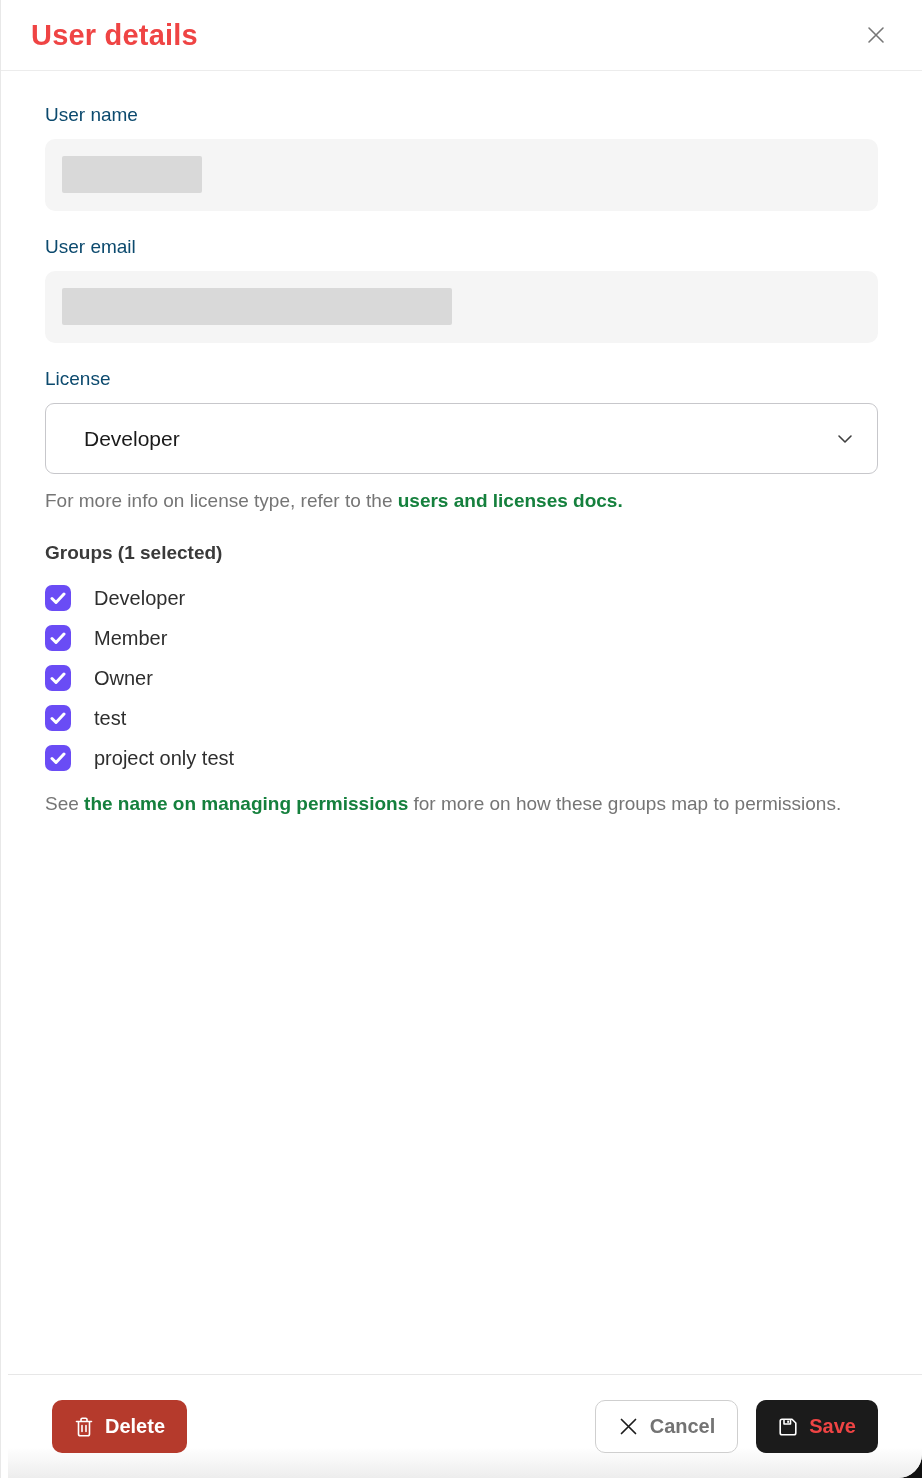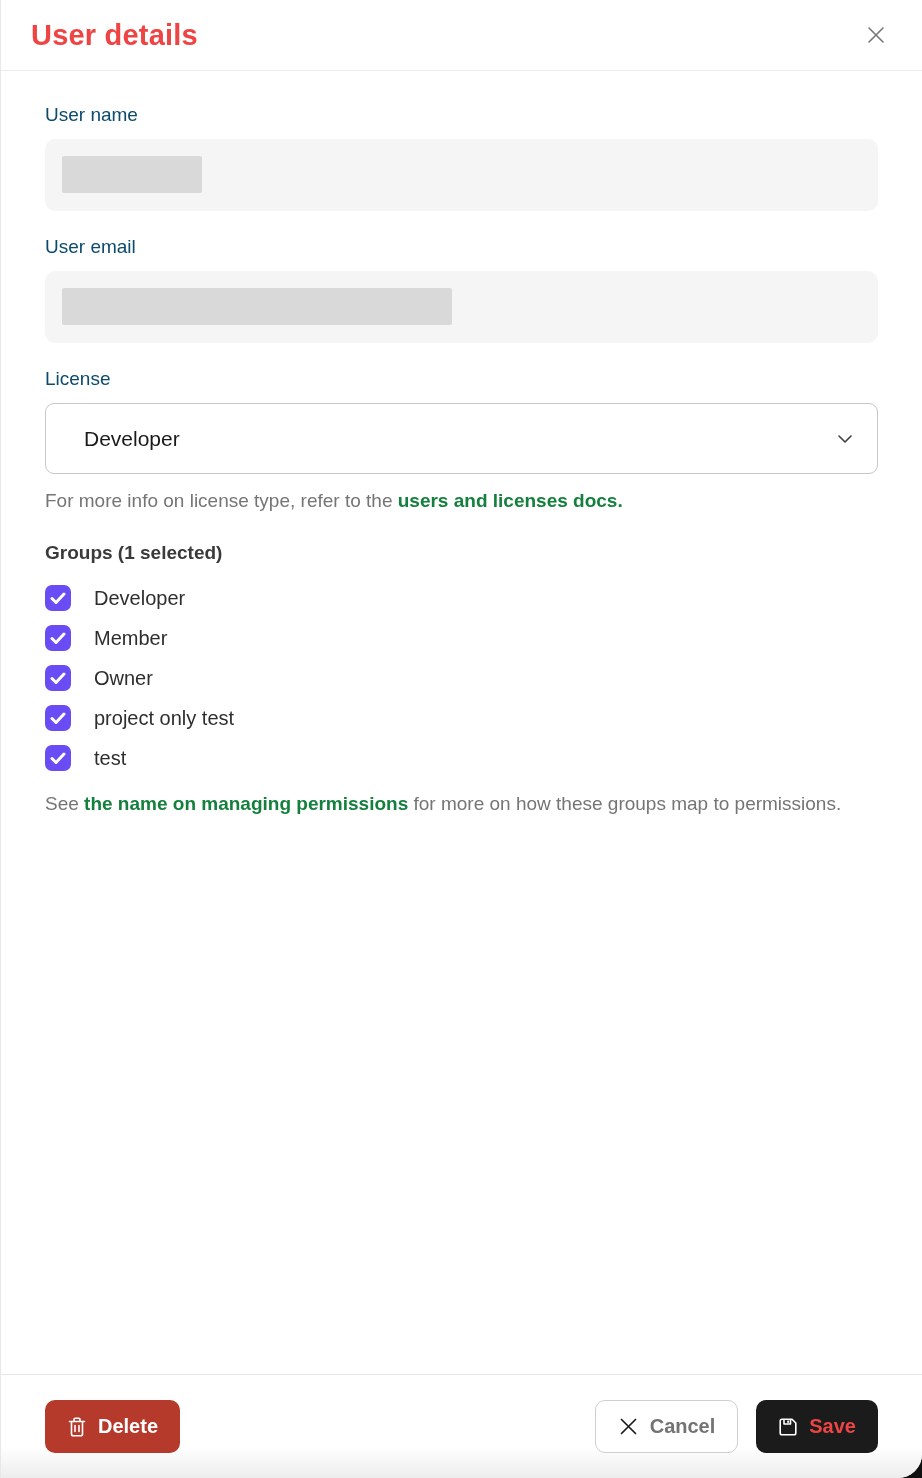--- a/index.html
+++ b/index.html
@@ -60,20 +60,21 @@
   }
   .checkbox-label { font-size: 20px; color: #2e2e2e; margin-left: 23px; }
   .groups-help { margin-top: 11px; width: 830px; }
   
   .footer {
     flex: 0 0 auto; height: 104px;
     border-top: 1px solid #e7e7e7;
     background: linear-gradient(#ffffff 70%, #ededed 100%);
     display: flex; align-items: center; justify-content: space-between;
     padding: 0 44px;
+    margin-left: 7px;
   }
   .btn {
     display: inline-flex; align-items: center; gap: 11px;
     height: 53px; border-radius: 10px; border: none; cursor: pointer;
     font-family: inherit; font-size: 20px; font-weight: 700; padding: 0 22px;
   }
   .btn-delete { background: #b53a2c; color: #ffffff; }
   .btn-cancel { background: #ffffff; color: #737373; border: 1px solid #cfcfcf; }
   .btn-save   { background: #1b1b1b; color: #ef4444; }
   .footer-right { display: flex; gap: 18px; }
@@ -151,31 +152,31 @@
       <span class="checkbox-label">Owner</span>
     </div>
     <div class="checkbox-row">
       <span class="checkbox">
           <span class="icon">
             <svg width="16" height="13" viewBox="0 0 16 13">
               <path d="M2 6.5 L6 10.5 L14 2" stroke="#ffffff" stroke-width="3" fill="none" stroke-linecap="round" stroke-linejoin="round"></path>
             </svg>
           </span>
         </span>
+      <span class="checkbox-label">test</span>
+    </div>
+    <div class="checkbox-row">
+      <span class="checkbox">
+          <span class="icon">
+            <svg width="16" height="13" viewBox="0 0 16 13">
+              <path d="M2 6.5 L6 10.5 L14 2" stroke="#ffffff" stroke-width="3" fill="none" stroke-linecap="round" stroke-linejoin="round"></path>
+            </svg>
+          </span>
+        </span>
       <span class="checkbox-label">project only test</span>
-    </div>
-    <div class="checkbox-row">
-      <span class="checkbox">
-          <span class="icon">
-            <svg width="16" height="13" viewBox="0 0 16 13">
-              <path d="M2 6.5 L6 10.5 L14 2" stroke="#ffffff" stroke-width="3" fill="none" stroke-linecap="round" stroke-linejoin="round"></path>
-            </svg>
-          </span>
-        </span>
-      <span class="checkbox-label">test</span>
     </div>
 
     <div class="help-text groups-help"><span>See </span><span class="help-link">the name on managing permissions</span><span> for more on how these groups map to permissions.</span></div>
 
   </div>
 
   <div class="footer">
     <button class="btn btn-delete">
       <span class="icon">
         <svg width="20" height="22" viewBox="0 0 20 22">

